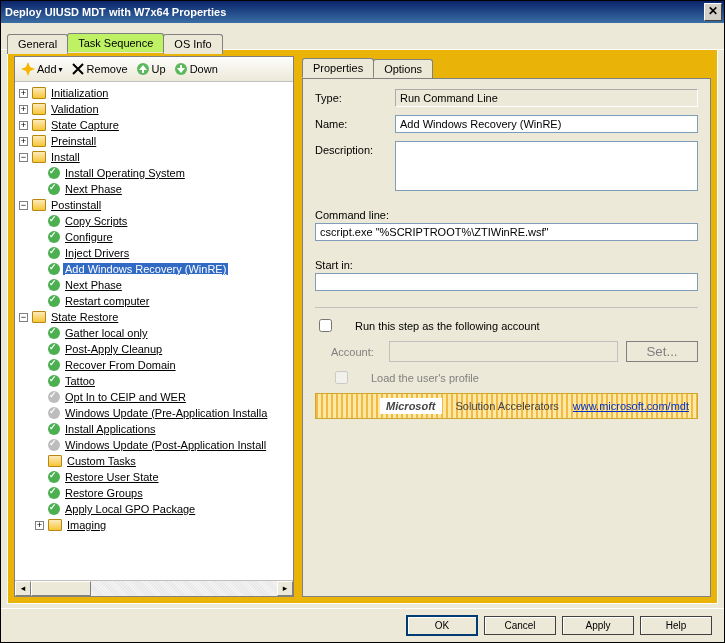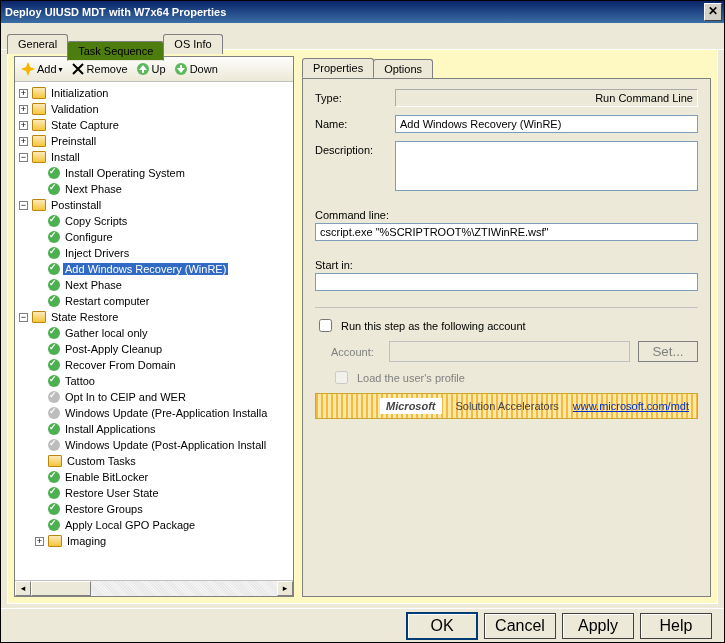--- a/index.html
+++ b/index.html
@@ -53,32 +53,32 @@
     border: 1px solid #808080;
     border-bottom: none;
     background: #ece9d8;
     border-top-left-radius: 3px;
     border-top-right-radius: 3px;
     margin-right: -1px;
     position: relative;
     top: 5px;
   }
   .main-tab.active {
-    background: #4d7c0f;
+    background: #bef264;
     border-bottom: 1px solid #ece9d8;
-    top: 12px;
+    top: 4px;
     z-index: 2;
   }
   .content {
     flex: 1;
     display: flex;
     border: 1px solid #fff;
     border-top: none;
     margin: 0 6px 4px 6px;
-    background: #fef9c3;
+    background: #eab308;
     padding: 6px;
     overflow: hidden;
   }
   .left-pane {
     width: 280px;
     display: flex;
     flex-direction: column;
     border: 1px solid #808080;
     background: #ece9d8;
   }
@@ -122,21 +122,21 @@
     left:1px;top:-1px;font-weight:bold;
   }
   .gray-icon{
     width:12px;height:12px;border-radius:50%;background:#bdbdbd;
     margin-right:3px;flex-shrink:0;position:relative;
   }
   .gray-icon::after{
     content:"✓";color:#fff;font-size:9px;position:absolute;
     left:1px;top:-1px;font-weight:bold;
   }
-  .label{padding:0 2px;}
+  .label{padding:0 2px;text-decoration:underline;}
   .label.selected{background:#316ac5;color:#fff;}
   .hscroll{
     height:16px;background:#ece9d8;border-top:1px solid #c0c0c0;
     display:flex;align-items:stretch;
   }
   .sb-btn{width:16px;background:#ece9d8;border:1px solid #fff;
     border-right-color:#808080;border-bottom-color:#808080;
     text-align:center;font-size:9px;line-height:12px;}
   .sb-track{flex:1;background:repeating-linear-gradient(45deg,#e8e8e8,#e8e8e8 1px,#f4f4f4 1px,#f4f4f4 2px);}
   .sb-thumb{width:60px;height:100%;background:#ece9d8;border:1px solid #fff;
@@ -156,54 +156,54 @@
   .sub-tab.active{border-bottom:1px solid #ece9d8;position:relative;z-index:2;}
   .prop-panel{
     flex:1;border:1px solid #808080;background:#ece9d8;padding:10px 12px;
     position:relative;
   }
   .field{display:flex;align-items:flex-start;margin-bottom:8px;}
   .field .lbl{width:80px;padding-top:3px;}
   .field input[type=text]{
     flex:1;border:1px solid #7f9db9;padding:2px 4px;background:#fff;font-family:inherit;font-size:11px;
   }
-  .field input.ro{background:#ece9d8;border:1px inset #fff;text-align:right;}
+  .field input.ro{background:#ece9d8;border:1px inset #fff;}
   .field textarea{
     flex:1;height:50px;border:1px solid #7f9db9;background:#fff;font-family:inherit;font-size:11px;resize:none;
   }
   .section-label{margin-top:18px;margin-bottom:2px;}
   .wide-input{width:100%;border:1px solid #7f9db9;padding:2px 4px;font-family:inherit;font-size:11px;}
   .hr{border-top:1px solid #c0c0c0;margin:16px 0 8px;}
-  .chk{display:flex;align-items:center;gap:6px;margin-bottom:6px;}
+  .chk{display:flex;align-items:center;gap:20px;margin-bottom:6px;}
   .indent{margin-left:16px;}
   .acct-row{display:flex;align-items:center;gap:8px;}
   .acct-row .lbl2{width:50px;color:#808080;}
   .acct-row input{flex:1;border:1px solid #c0c0c0;background:#ece9d8;padding:2px;}
   .set-btn{
-    width:60px;padding:2px;border:1px solid #808080;background:#ece9d8;color:#808080;
+    width:72px;padding:2px;border:1px solid #808080;background:#ece9d8;color:#808080;
   }
   .disabled-text{color:#808080;}
   .footer-strip{
     margin-top:auto;
     background:repeating-linear-gradient(90deg,#f4b942,#f4b942 2px,#fde9a6 2px,#fde9a6 5px);
     border:1px solid #cfa62e;padding:4px 8px;
     display:flex;align-items:center;justify-content:flex-end;gap:14px;
   }
   .sa-logo{font-style:italic;font-weight:bold;color:#444;background:#fff;padding:2px 6px;}
   .sa-text{color:#444;}
   .ms-link{color:#0033cc;text-decoration:underline;}
 
   .bottom-buttons{
     height:34px;display:flex;align-items:center;justify-content:flex-end;
     gap:6px;padding:0 12px;border-top:1px solid #fff;
   }
   .btn{
     min-width:72px;padding:3px 10px;
     border:1px solid #404040;background:#ece9d8;
-    font-family:inherit;font-size:16px;
+    font-family:inherit;font-size:10px;
     box-shadow:inset 1px 1px 0 #fff;
   }
   .btn.default{border:2px solid #003c74;}
 
   
   .ico{width:14px;height:14px;}
 </style>
 </head>
 <body>
 
@@ -416,27 +416,20 @@
                     <span class="exp spacer"></span>
                     <span class="gray-icon"></span>
                     <span class="label">Windows Update (Post-Application Install</span>
                   </div>
                 </li>
               <li>
                   <div class="row">
                     <span class="exp spacer"></span>
                     <span class="folder-icon"></span>
                     <span class="label">Custom Tasks</span>
-                  </div>
-                </li>
-              <li>
-                  <div class="row">
-                    <span class="exp spacer"></span>
-                    <span class="check-icon"></span>
-                    <span class="label">Enable BitLocker</span>
                   </div>
                 </li>
               <li>
                   <div class="row">
                     <span class="exp spacer"></span>
                     <span class="check-icon"></span>
                     <span class="label">Restore User State</span>
                   </div>
                 </li>
               <li>

